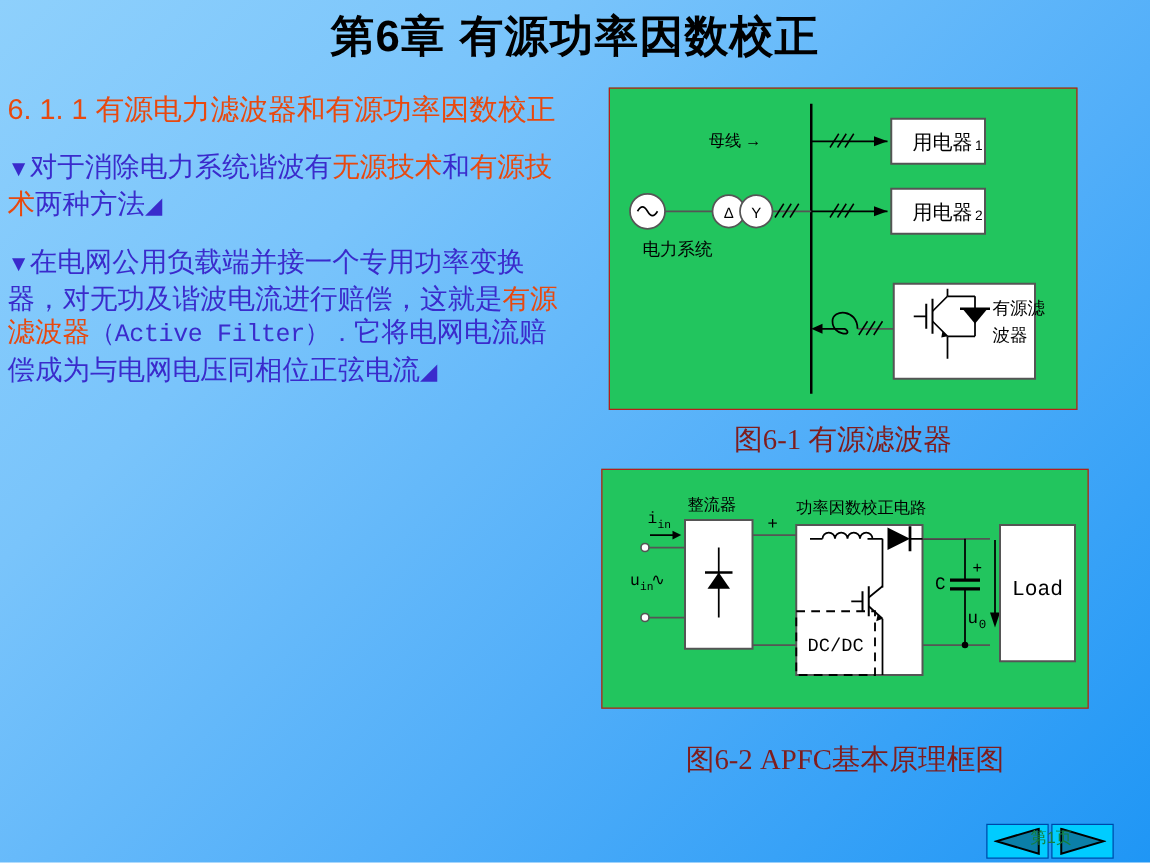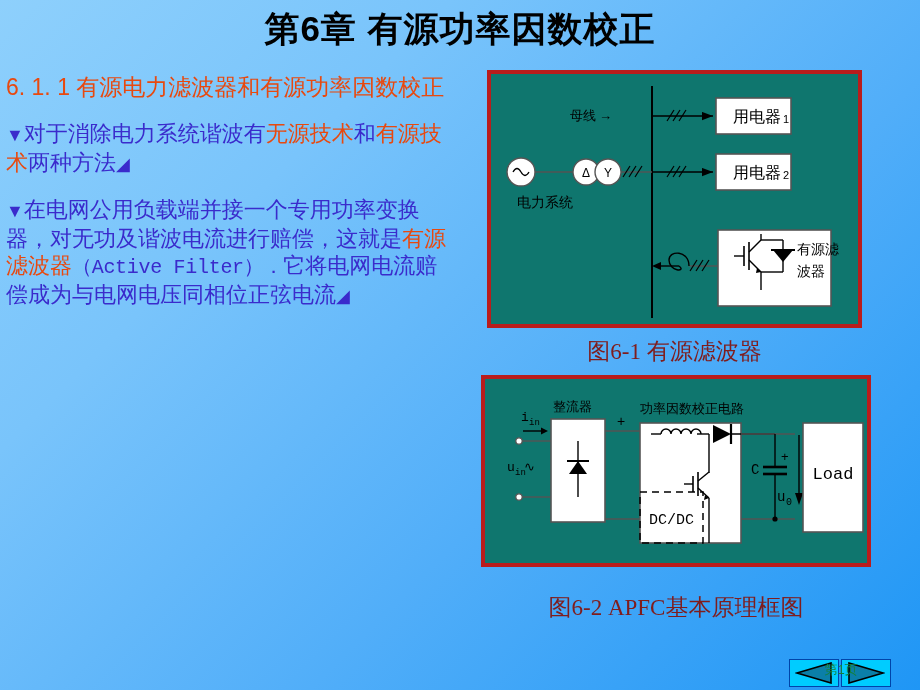--- a/index.html
+++ b/index.html
@@ -33,21 +33,21 @@
     font-family:"Liberation Serif",serif;
     margin-top:18px;
     text-indent:0;
   }
   .body-para .hl{color:#E8490F;}
   .body-para .mono{font-family:"Liberation Mono",monospace;font-size:20px;letter-spacing:-.3px;}
   .bullet-open{color:#3A2BCC;font-size:18px;}
 
   
   .figbox{
-    position:absolute;background:#0f766e;border:4px solid #b91c1c;
+    position:absolute;background:#22c55e;border:1px solid #b91c1c;
     box-sizing:border-box;
   }
   .fig1{left:487px;top:70px;width:375px;height:258px;}
   .fig2{left:481px;top:375px;width:390px;height:192px;}
   .figcap{
     position:absolute;text-align:center;color:#7f1d1d;
     font-family:"Liberation Serif",serif;font-size:23px;white-space:nowrap;
   }
   .cap1{left:487px;top:336px;width:375px;}
   .cap2{left:481px;top:592px;width:390px;}

